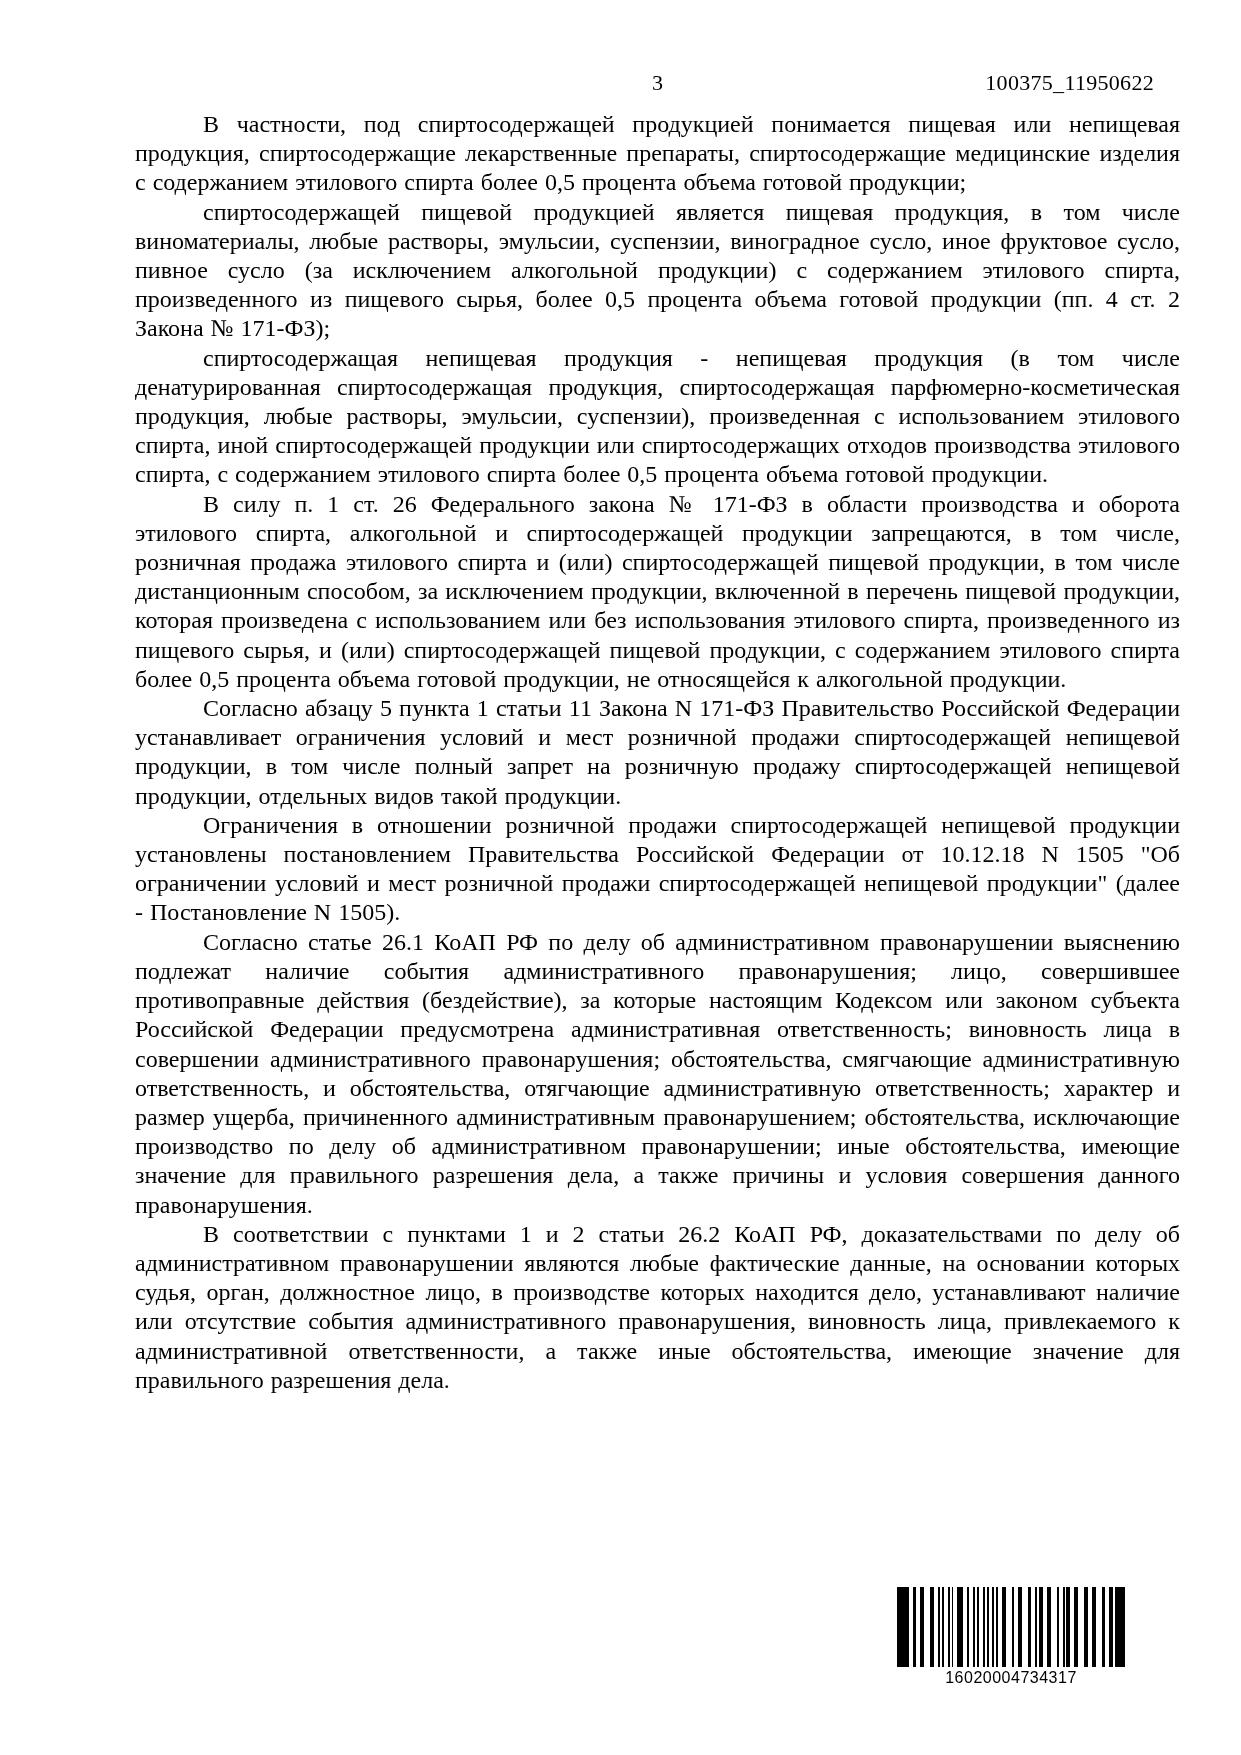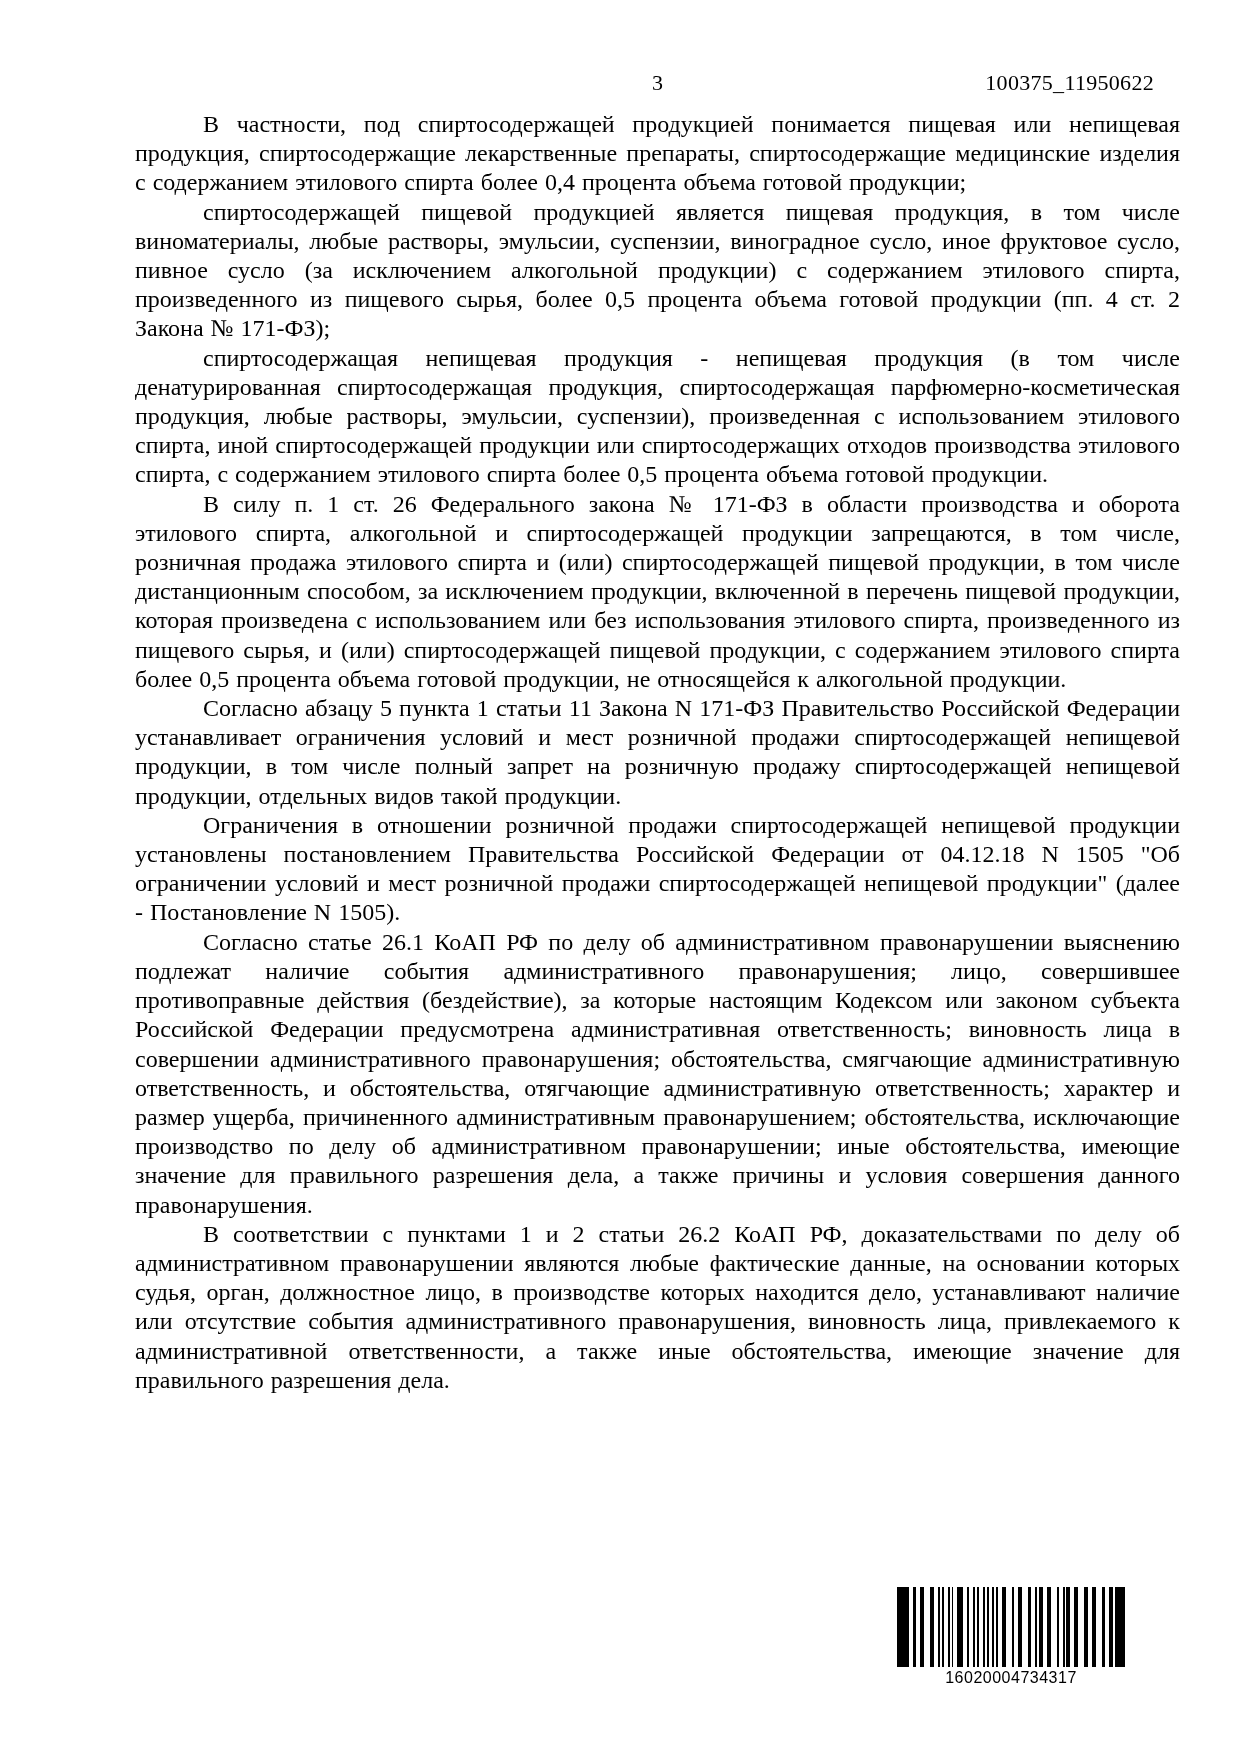--- a/index.html
+++ b/index.html
@@ -80,26 +80,26 @@
 <body>
 
 <div class="page">
 
   <div class="header">
     <span class="page-num">3</span>
     <span class="doc-id">100375_11950622</span>
   </div>
 
   <div class="body-text" id="paragraphs">
-      <p>В частности, под спиртосодержащей продукцией понимается пищевая или непищевая продукция, спиртосодержащие лекарственные препараты, спиртосодержащие медицинские изделия с содержанием этилового спирта более 0,4 процента объема готовой продукции;</p>
+      <p>В частности, под спиртосодержащей продукцией понимается пищевая или непищевая продукция, спиртосодержащие лекарственные препараты, спиртосодержащие медицинские изделия с содержанием этилового спирта более 0,5 процента объема готовой продукции;</p>
       <p>спиртосодержащей пищевой продукцией является пищевая продукция, в том числе виноматериалы, любые растворы, эмульсии, суспензии, виноградное сусло, иное фруктовое сусло, пивное сусло (за исключением алкогольной продукции) с содержанием этилового спирта, произведенного из пищевого сырья, более 0,5 процента объема готовой продукции (пп. 4 ст. 2 Закона № 171-ФЗ);</p>
       <p>спиртосодержащая непищевая продукция - непищевая продукция (в том числе денатурированная спиртосодержащая продукция, спиртосодержащая парфюмерно-косметическая продукция, любые растворы, эмульсии, суспензии), произведенная с использованием этилового спирта, иной спиртосодержащей продукции или спиртосодержащих отходов производства этилового спирта, с содержанием этилового спирта более 0,5 процента объема готовой продукции.</p>
       <p>В силу п. 1 ст. 26 Федерального закона № 171-ФЗ в области производства и оборота этилового спирта, алкогольной и спиртосодержащей продукции запрещаются, в том числе, розничная продажа этилового спирта и (или) спиртосодержащей пищевой продукции, в том числе дистанционным способом, за исключением продукции, включенной в перечень пищевой продукции, которая произведена с использованием или без использования этилового спирта, произведенного из пищевого сырья, и (или) спиртосодержащей пищевой продукции, с содержанием этилового спирта более 0,5 процента объема готовой продукции, не относящейся к алкогольной продукции.</p>
       <p>Согласно абзацу 5 пункта 1 статьи 11 Закона N 171-ФЗ Правительство Российской Федерации устанавливает ограничения условий и мест розничной продажи спиртосодержащей непищевой продукции, в том числе полный запрет на розничную продажу спиртосодержащей непищевой продукции, отдельных видов такой продукции.</p>
-      <p>Ограничения в отношении розничной продажи спиртосодержащей непищевой продукции установлены постановлением Правительства Российской Федерации от 04.12.18 N 1505 "Об ограничении условий и мест розничной продажи спиртосодержащей непищевой продукции" (далее - Постановление N 1505).</p>
+      <p>Ограничения в отношении розничной продажи спиртосодержащей непищевой продукции установлены постановлением Правительства Российской Федерации от 10.12.18 N 1505 "Об ограничении условий и мест розничной продажи спиртосодержащей непищевой продукции" (далее - Постановление N 1505).</p>
       <p>Согласно статье 26.1 КоАП РФ по делу об административном правонарушении выяснению подлежат наличие события административного правонарушения; лицо, совершившее противоправные действия (бездействие), за которые настоящим Кодексом или законом субъекта Российской Федерации предусмотрена административная ответственность; виновность лица в совершении административного правонарушения; обстоятельства, смягчающие административную ответственность, и обстоятельства, отягчающие административную ответственность; характер и размер ущерба, причиненного административным правонарушением; обстоятельства, исключающие производство по делу об административном правонарушении; иные обстоятельства, имеющие значение для правильного разрешения дела, а также причины и условия совершения данного правонарушения.</p>
       <p>В соответствии с пунктами 1 и 2 статьи 26.2 КоАП РФ, доказательствами по делу об административном правонарушении являются любые фактические данные, на основании которых судья, орган, должностное лицо, в производстве которых находится дело, устанавливают наличие или отсутствие события административного правонарушения, виновность лица, привлекаемого к административной ответственности, а также иные обстоятельства, имеющие значение для правильного разрешения дела.</p>
     </div>
 
   <div class="barcode-wrap">
     <div class="barcode" id="barcode">
         <div class="bar black" style="flex-grow: 6;"></div>
         <div class="bar white" style="flex-grow: 2;"></div>
         <div class="bar black" style="flex-grow: 2;"></div>
         <div class="bar white" style="flex-grow: 2;"></div>

